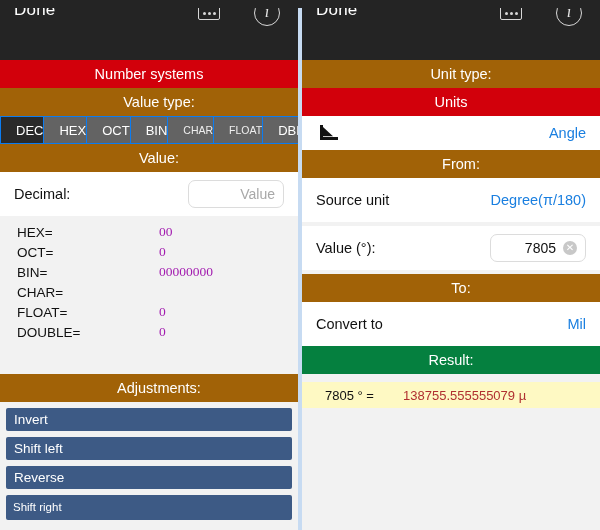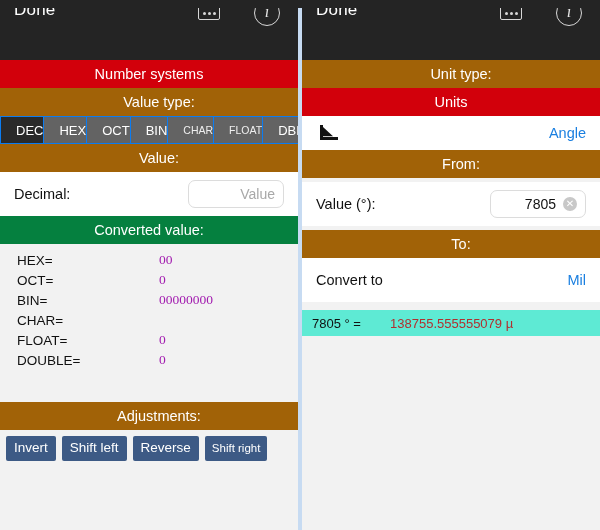--- a/index.html
+++ b/index.html
@@ -201,20 +201,21 @@
   .gap-sm { height: 8px;  background: #f2f2f2; }
   .gap-xs { height: 4px;  background: #f2f2f2; }
 
   
   .btn-row {
     display: flex;
     gap: 6px;
     padding: 6px 6px 0 6px;
     box-sizing: border-box;
     background: #f2f2f2;
+    flex-direction: column;
   }
   .btn {
     background: #3d5a85;
     color: #ffffff;
     font-size: 13.5px;
     padding: 3px 8px;
     border-radius: 2px;
     line-height: 17px;
     white-space: nowrap;
   }
@@ -230,25 +231,25 @@
     box-sizing: border-box;
   }
   .angle-icon {
     width: 26px;
     height: 20px;
     position: relative;
   }
 
   
   .result-row {
-    background: #5eead4;
+    background: #fef9c3;
     display: flex;
     align-items: center;
     height: 26px;
-    padding: 0 10px;
+    padding: 0 23px;
     box-sizing: border-box;
     font-size: 13px;
   }
   .result-left  { color: #111; width: 78px; }
   .result-right { color: #b03030; }
 
   .filler { background: #f2f2f2; flex: 1 1 auto; }
 </style>
 </head>
 <body>
@@ -283,21 +284,20 @@
     </div>
 
     <div class="bar bar-blue">Value:</div>
 
     <div class="row">
       <span class="row-label">Decimal:</span>
       <span class="row-fill"></span>
       <span class="textfield">Value</span>
     </div>
 
-    <div class="bar bar-green">Converted value:</div>
 
     <div class="kv-list">
       <div class="kv-row">
         <span class="kv-key">HEX=</span>
         <span class="kv-val">00</span>
       </div>
       <div class="kv-row">
         <span class="kv-key">OCT=</span>
         <span class="kv-val">0</span>
       </div>
@@ -357,20 +357,25 @@
           <path d="M4 2 L4 17 L22 17 L22 14 L7 14 L7 2 Z" fill="#111"></path>
           <path d="M7 4 L17 13.2 L7 13.2 Z" fill="#111"></path>
         </svg>
       </span>
       <span class="row-fill"></span>
       <span class="row-value">Angle</span>
     </div>
 
     <div class="bar bar-blue">From:</div>
 
+    <div class="row">
+      <span class="row-label">Source unit</span>
+      <span class="row-fill"></span>
+      <span class="row-value">Degree(π/180)</span>
+    </div>
 
     <div class="gap-xs"></div>
 
     <div class="row">
       <span class="row-label">Value (°):</span>
       <span class="row-fill"></span>
       <span class="textfield filled">
         <span>7805</span>
         <span class="clear-btn">✕</span>
       </span>
@@ -379,20 +384,21 @@
     <div class="gap-xs"></div>
 
     <div class="bar bar-blue">To:</div>
 
     <div class="row">
       <span class="row-label">Convert to</span>
       <span class="row-fill"></span>
       <span class="row-value">Mil</span>
     </div>
 
+    <div class="bar bar-green">Result:</div>
 
     <div class="gap-sm"></div>
 
     <div class="result-row">
       <span class="result-left">7805 ° =</span>
       <span class="result-right">138755.555555079 µ</span>
     </div>
 
     <div class="filler"></div>
   </div>

